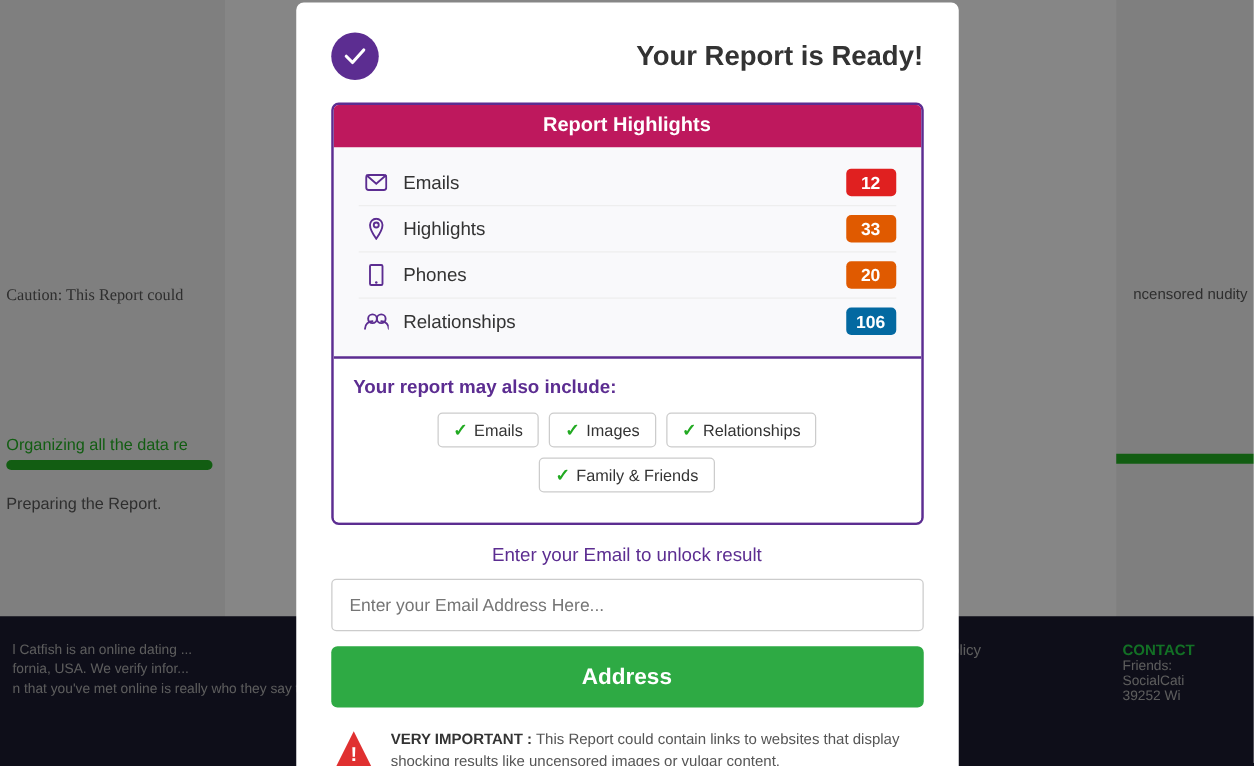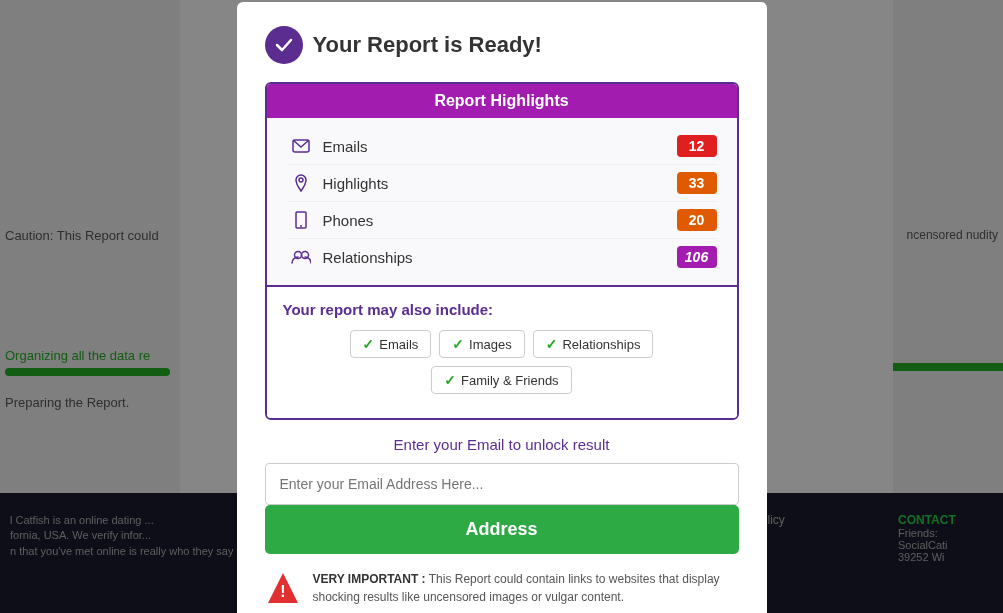--- a/index.html
+++ b/index.html
@@ -34,20 +34,21 @@
       width: 110px;
       height: 613px;
       background: #e8e8e8;
     }
     .bg-caution-text {
       position: absolute;
       left: 5px;
       top: 228px;
       font-size: 13px;
       color: #555;
+      font-family: Liberation Serif, serif;
     }
     .bg-organizing-text {
       position: absolute;
       left: 5px;
       top: 348px;
       font-size: 13px;
       color: #22aa22;
     }
     .bg-progress-bar {
       position: absolute;
@@ -119,21 +120,21 @@
       padding: 24px 28px 28px;
       margin-top: 0;
       position: relative;
       top: 2px;
     }
 
     
     .modal-header {
       display: flex;
       align-items: center;
-      justify-content: flex-start;
+      justify-content: space-between;
       gap: 10px;
       margin-bottom: 18px;
     }
 
     .check-circle {
       width: 38px;
       height: 38px;
       border-radius: 50%;
       background: #5c2d91;
       display: flex;
@@ -147,21 +148,21 @@
       height: 20px;
     }
 
     .modal-title {
       font-size: 22px;
       font-weight: bold;
       color: #333;
     }
 
     .highlights-header {
-      background: #a21caf;
+      background: #be185d;
       text-align: center;
       padding: 8px;
     }
 
     .highlights-header-text {
       color: #fff;
       font-size: 16px;
       font-weight: bold;
     }
 
@@ -202,21 +203,21 @@
       padding: 3px 8px;
       border-radius: 4px;
       text-align: center;
       font-weight: bold;
       font-size: 14px;
       color: #fff;
     }
 
     .badge-red { background: #e02020; }
     .badge-orange { background: #e05a00; }
-    .badge-purple { background: #a21caf; font-style: italic; }
+    .badge-purple { background: #0369a1; }
 
     .also-include-title {
       text-align: left;
       font-size: 15px;
       font-weight: bold;
       color: #5c2d91;
       margin-bottom: 12px;
     }
 
     .tags-row {
@@ -241,20 +242,21 @@
 
     .tag-check {
       color: #22aa22;
       font-weight: bold;
       font-size: 14px;
     }
 
     
     .email-section {
       text-align: center;
+      margin-bottom: 12px;
     }
 
     .email-prompt {
       font-size: 15px;
       color: #5c2d91;
       margin-bottom: 10px;
     }
 
     .email-input {
       width: 100%;

